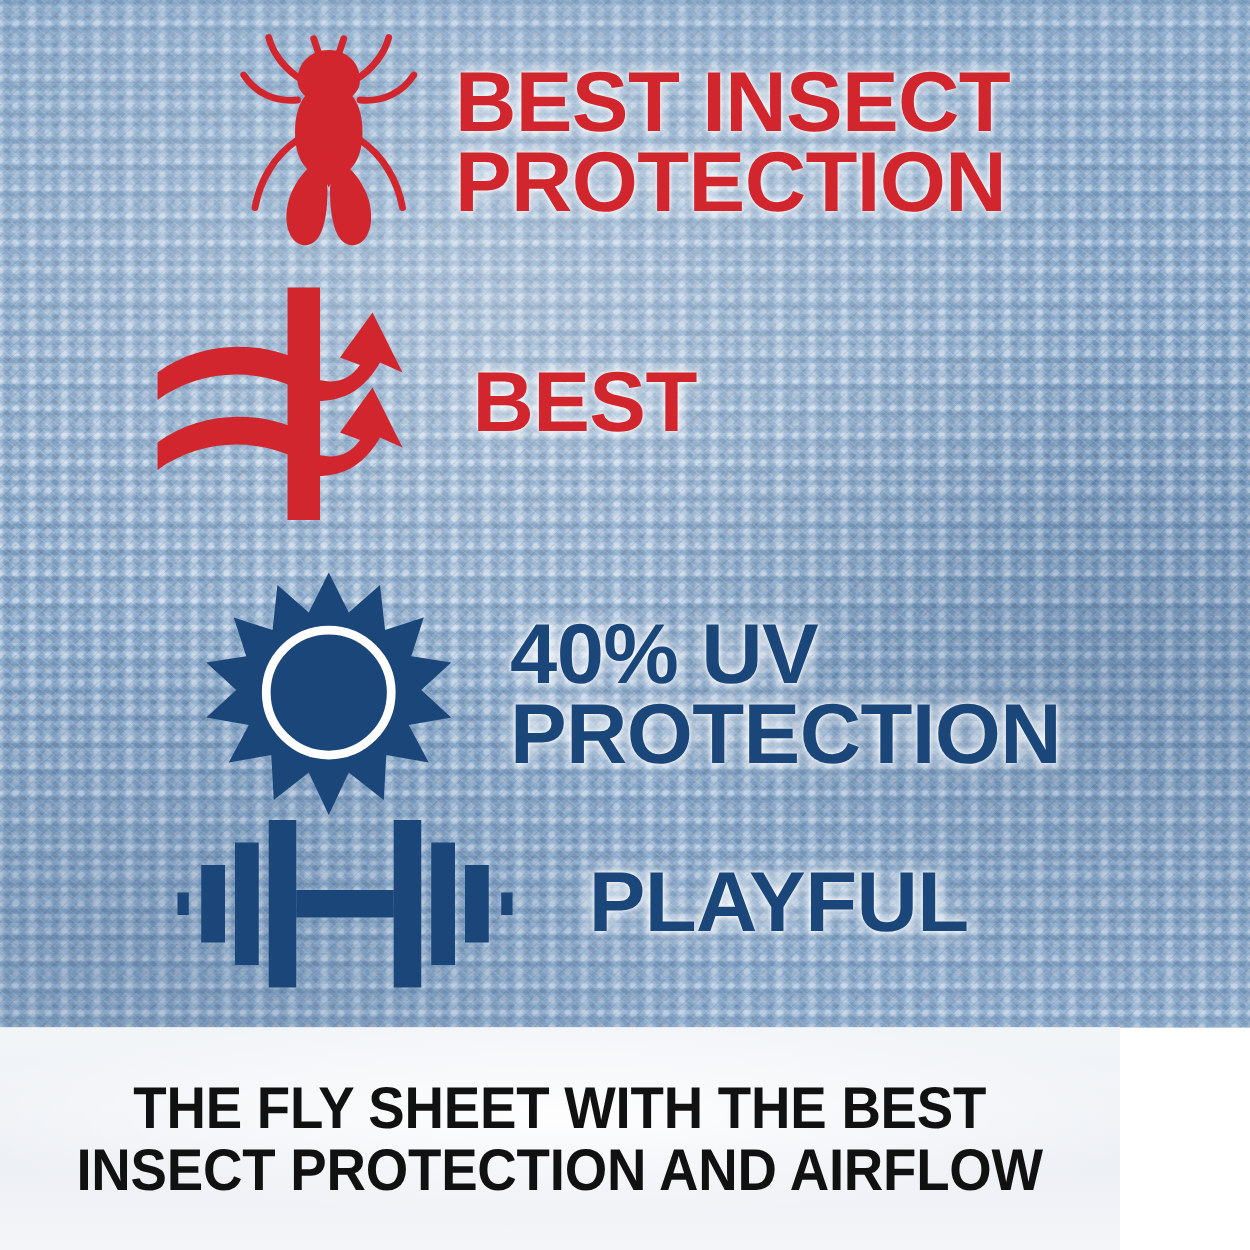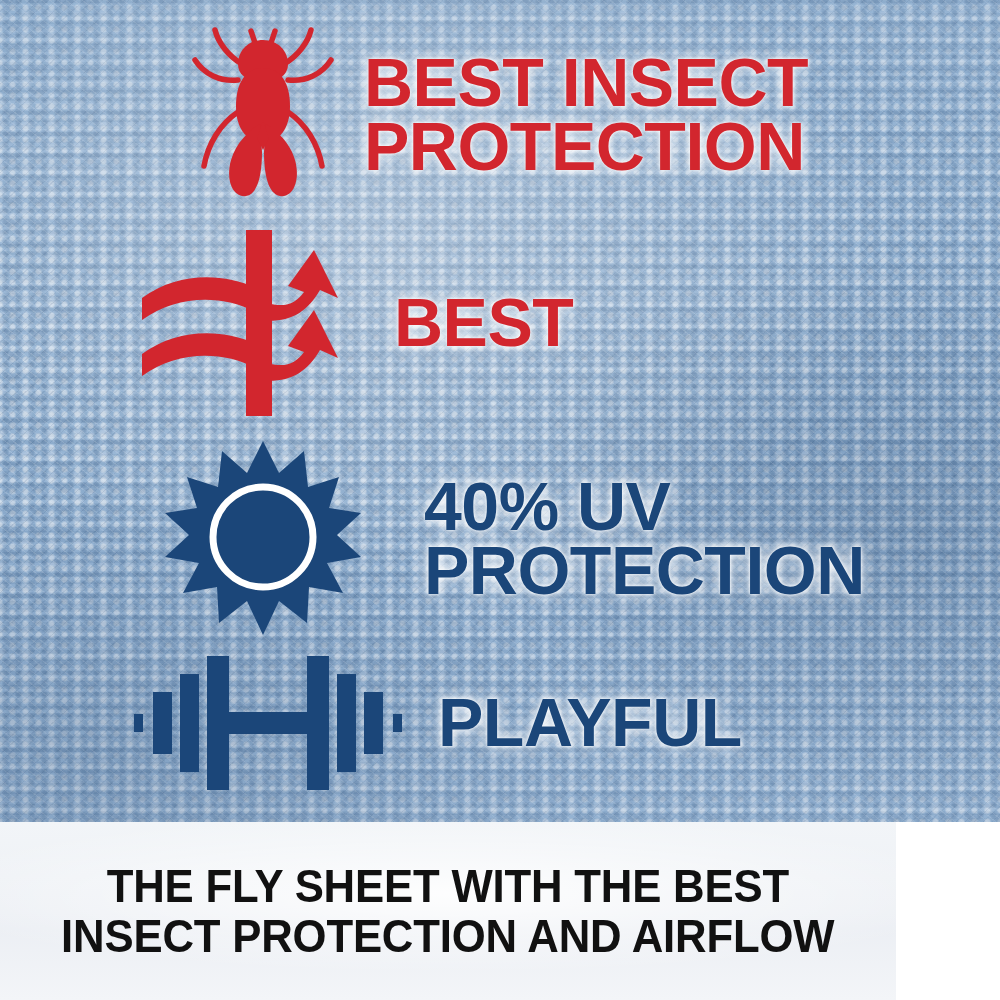--- a/index.html
+++ b/index.html
@@ -107,23 +107,23 @@
   .navy {
     color: #1b4679;
     text-shadow:
       0 0 3px rgba(255,255,255,.95),
       0 0 9px rgba(255,255,255,.9),
       0 0 18px rgba(255,255,255,.65);
   }
 
   
   #row-insect  { left: 120px; top:  20px; }
-  #row-airflow { left: 120px; top: 228px; text-align: center; }
-  #row-uv      { left: 120px; top: 439px; gap: 16px; }
-  #row-durab   { left: 120px; top: 648px; }
+  #row-airflow { left: 104px; top: 228px; text-align: center; }
+  #row-uv      { left: 120px; top: 456px; }
+  #row-durab   { left: 128px; top: 648px; gap: 25px; }
 
   #row-insect  .text-cell,
   #row-airflow .text-cell { margin-left: 6px; }
 
   .fs-68 .feat-line { font-size: 68px; }
 
   
   .ibox-fly     { width: 190px; height: 190px; margin-left: 48px; }
   .ibox-air     { width: 250px; height: 190px; margin-left: 18px; }
   .ibox-sun     { width: 210px; height: 200px; margin-left: 38px; }

